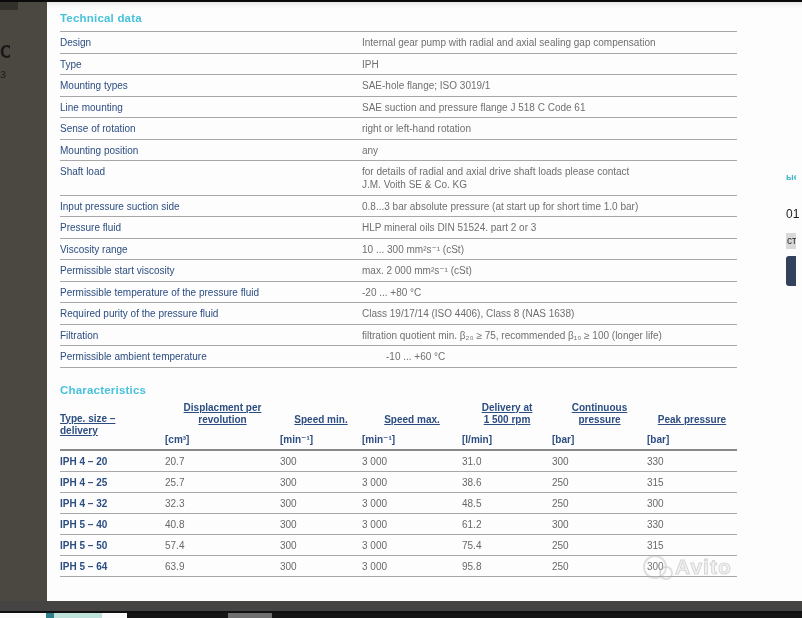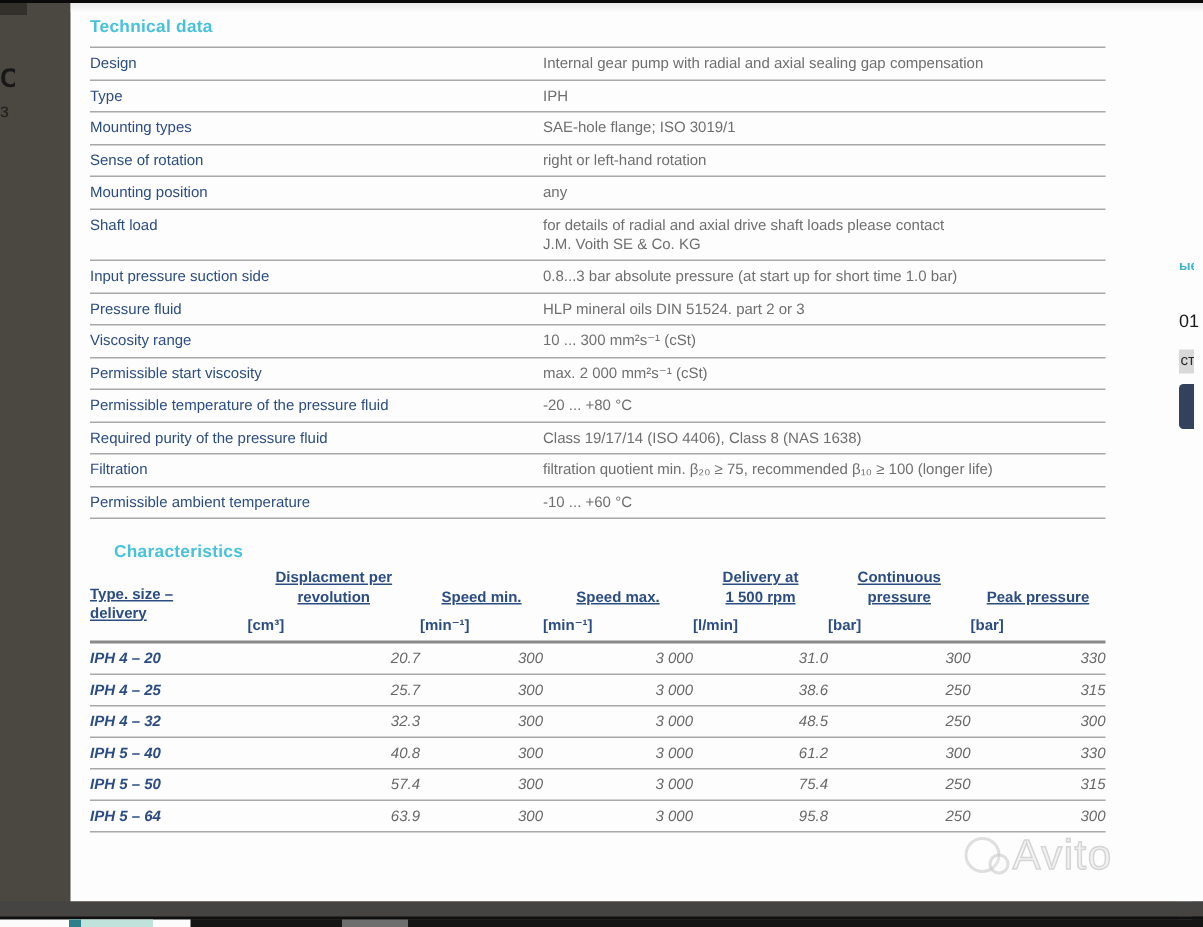--- a/index.html
+++ b/index.html
@@ -34,41 +34,41 @@
   .modal {
     position:absolute; left:47px; top:2px; width:772px; height:599px;
     background:#fdfdfd; z-index:3; overflow:hidden;
     padding:10px 0 0 13px;
   }
   .modal::before { content:""; position:absolute; left:0; top:0; width:100%; height:6px;
     background:linear-gradient(#e9e9e9,#fdfdfd); }
   .sheet { width:677px; position:relative; }
   .hd { color:#48c2da; font-size:11.5px; font-weight:bold; letter-spacing:.2px; }
   .hd-tech { margin-bottom:7px; }
-  .hd-char { margin:16px 0 2px 16px; }
+  .hd-char { margin:16px 0 2px 0; }
   
   .t-row { display:flex; border-top:1px solid #a8a8a8; padding:4px 0 3.5px 0; }
-  .t-row:last-child { border-bottom:1px solid #a8a8a8; }
+  .t-row:last-child { border-bottom:1px solid #a8a8a8;gap:24px; }
   .t-lab { width:302px; color:#2c4d82; font-weight:normal; font-size:10px; line-height:13px; flex:none; }
   .t-val { color:#6f6f6f; font-size:10px; line-height:13px; white-space:pre-line; }
   
   .ch-grid { display:grid; grid-template-columns:105px 115px 82px 100px 90px 95px 90px; }
   .ch-head { border-bottom:2px solid #8a8a8a; padding-bottom:4px; margin-top:6px; }
   .ch-cell { display:flex; flex-direction:column; justify-content:flex-end; }
   .ch-title { color:#2c4d82; font-weight:bold; font-size:10px; line-height:12.5px; white-space:pre-line; text-align:center;text-decoration:underline; }
   .ch-unit  { color:#2c4d82; font-weight:bold; font-size:10px; margin-top:7px; }
   .ch-cell.first .ch-title { text-align:left; }
-  .ch-row { border-bottom:1px solid #a8a8a8;font-style:italic; }
-  .cc { font-size:10px; color:#686868; text-align:right; padding:5px 0 4px 0; }
+  .ch-row { border-bottom:1px solid #a8a8a8; }
+  .cc { font-size:10px; color:#686868; text-align:left; padding:5px 0 4px 0; }
   .cc.type { color:#2c4d82; font-weight:bold; text-align:left; }
   
   .watermark { position:absolute; left:596px; top:552px; display:flex; align-items:center; z-index:4; opacity:.6; }
   .wm-c1 { width:24px; height:24px; border:2px solid rgba(160,160,160,.55); border-radius:50%; background:rgba(255,255,255,.15); }
   .wm-c2 { width:14px; height:14px; border:2px solid rgba(160,160,160,.55); border-radius:50%; margin-left:-8px; margin-top:12px; background:rgba(255,255,255,.15); }
-  .wm-text { font-size:28px; font-weight:normal; color:rgba(215,215,215,.45);
+  .wm-text { font-size:21px; font-weight:bold; color:rgba(215,215,215,.45);
     -webkit-text-stroke:1px rgba(140,140,140,.55); letter-spacing:1px; margin-left:2px; }
 </style>
 </head>
 <body>
 
 <div class="bg-left"></div>
 <div class="bg-right"></div>
 <div class="bg-redge"></div>
 <div class="top-bar"></div>
 <div class="tl-block"></div>
@@ -89,20 +89,24 @@
           <div class="t-lab">Design</div>
           <div class="t-val">Internal gear pump with radial and axial sealing gap compensation</div>
         </div>
       <div class="t-row">
           <div class="t-lab">Type</div>
           <div class="t-val">IPH</div>
         </div>
       <div class="t-row">
           <div class="t-lab">Mounting types</div>
           <div class="t-val">SAE-hole flange; ISO 3019/1</div>
+        </div>
+      <div class="t-row">
+          <div class="t-lab">Line mounting</div>
+          <div class="t-val">SAE suction and pressure flange J 518 C Code 61</div>
         </div>
       <div class="t-row">
           <div class="t-lab">Sense of rotation</div>
           <div class="t-val">right or left-hand rotation</div>
         </div>
       <div class="t-row">
           <div class="t-lab">Mounting position</div>
           <div class="t-val">any</div>
         </div>
       <div class="t-row">

